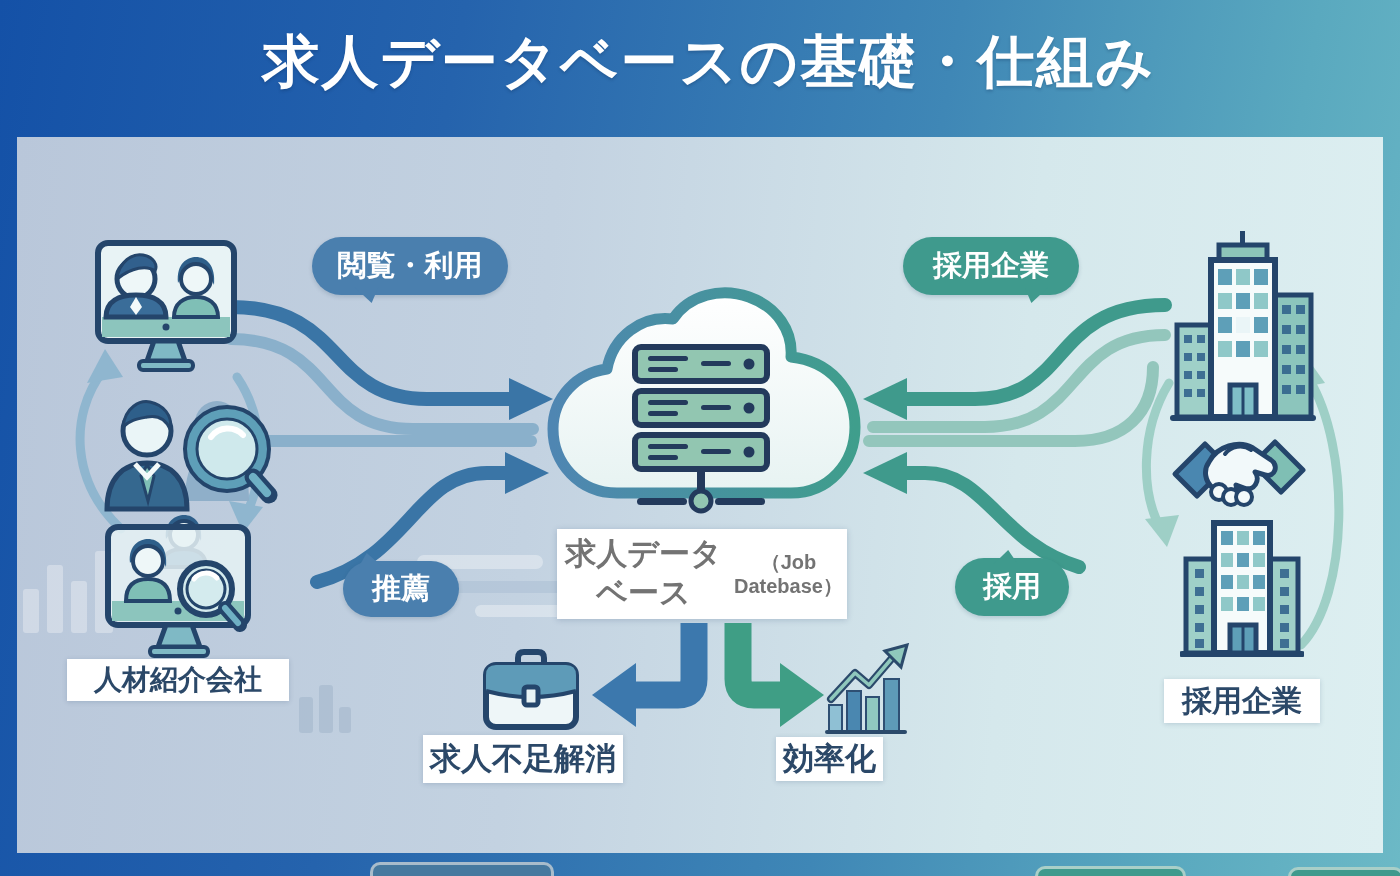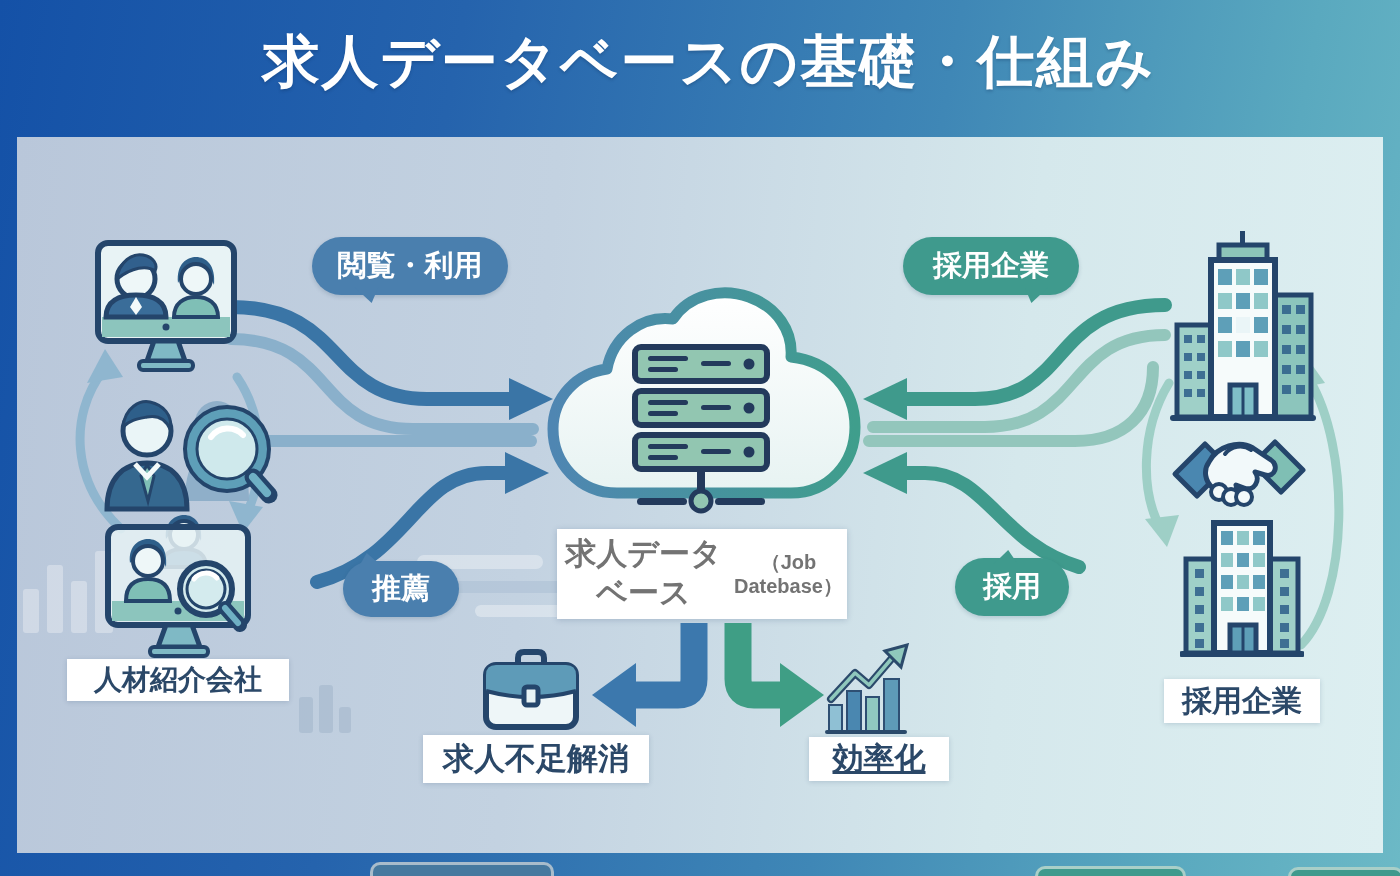--- a/index.html
+++ b/index.html
@@ -216,36 +216,36 @@
     </svg>
 
     <svg class="icon" style="left:465px;top:512px;" width="98" height="84" viewBox="0 0 98 84">
       <path d="M 36 16 L 36 9 Q 36 3 42 3 L 56 3 Q 62 3 62 9 L 62 16" fill="none" stroke="#24456b" stroke-width="6"></path>
       <rect x="4" y="16" width="90" height="62" rx="10" fill="#eef6f8" stroke="#24456b" stroke-width="6"></rect>
       <path d="M 4 42 Q 49 54 94 42 L 94 26 Q 94 16 84 16 L 14 16 Q 4 16 4 26 Z" fill="#5e9bb8"></path>
       <path d="M 4 42 Q 49 54 94 42" fill="none" stroke="#24456b" stroke-width="4"></path>
       <rect x="42" y="38" width="14" height="18" rx="3" fill="#e8f3f5" stroke="#24456b" stroke-width="5"></rect>
     </svg>
 
-    <div class="label-box fs31" style="left:406px;top:598px;width:226px;height:48px;">
+    <div class="label-box fs31" style="left:406px;top:598px;width:200px;height:48px;">
       <span>求人不足解消</span>
     </div>
 
     <svg class="icon" style="left:808px;top:506px;" width="88" height="92" viewBox="0 0 88 92">
       <rect x="4" y="62" width="13" height="26" fill="#8fc0d4" stroke="#2e4f73" stroke-width="2"></rect>
       <rect x="22" y="48" width="14" height="40" fill="#4a87b0" stroke="#2e4f73" stroke-width="2"></rect>
       <rect x="41" y="54" width="13" height="34" fill="#8fc8c0" stroke="#2e4f73" stroke-width="2"></rect>
       <rect x="59" y="36" width="15" height="52" fill="#5e9bb8" stroke="#2e4f73" stroke-width="2"></rect>
       <line x1="2" y1="89" x2="80" y2="89" stroke="#2b4a6b" stroke-width="4" stroke-linecap="round"></line>
       <path d="M 6 56 L 30 30 L 44 42 L 68 14" fill="none" stroke="#2b4a6b" stroke-width="8" stroke-linejoin="round" stroke-linecap="round"></path>
       <path d="M 6 56 L 30 30 L 44 42 L 68 14" fill="none" stroke="#8fc8bc" stroke-width="3.5" stroke-linejoin="round" stroke-linecap="round"></path>
       <polygon points="60,8 82,2 76,24" fill="#8fc8bc" stroke="#2b4a6b" stroke-width="3"></polygon>
     </svg>
 
-    <div class="label-box fs31" style="left:792px;top:600px;width:140px;height:44px;text-decoration:underline;">
+    <div class="label-box fs31" style="left:759px;top:600px;width:107px;height:44px;">
       <span>効率化</span>
     </div>
 
     <svg class="icon" style="left:1152px;top:92px;" width="148" height="196" viewBox="0 0 148 196">
       <rect x="71" y="2" width="5" height="16" fill="#24456b"></rect>
       <rect x="50" y="16" width="48" height="15" fill="#8cc5b8" stroke="#24456b" stroke-width="5"></rect>
       <rect x="8" y="96" width="34" height="92" fill="#9fd0c8" stroke="#24456b" stroke-width="5"></rect>
       <g fill="#2e5f8a" opacity="0.85">
         <rect x="15" y="106" width="8" height="8"></rect>
           <rect x="28" y="106" width="8" height="8"></rect>

